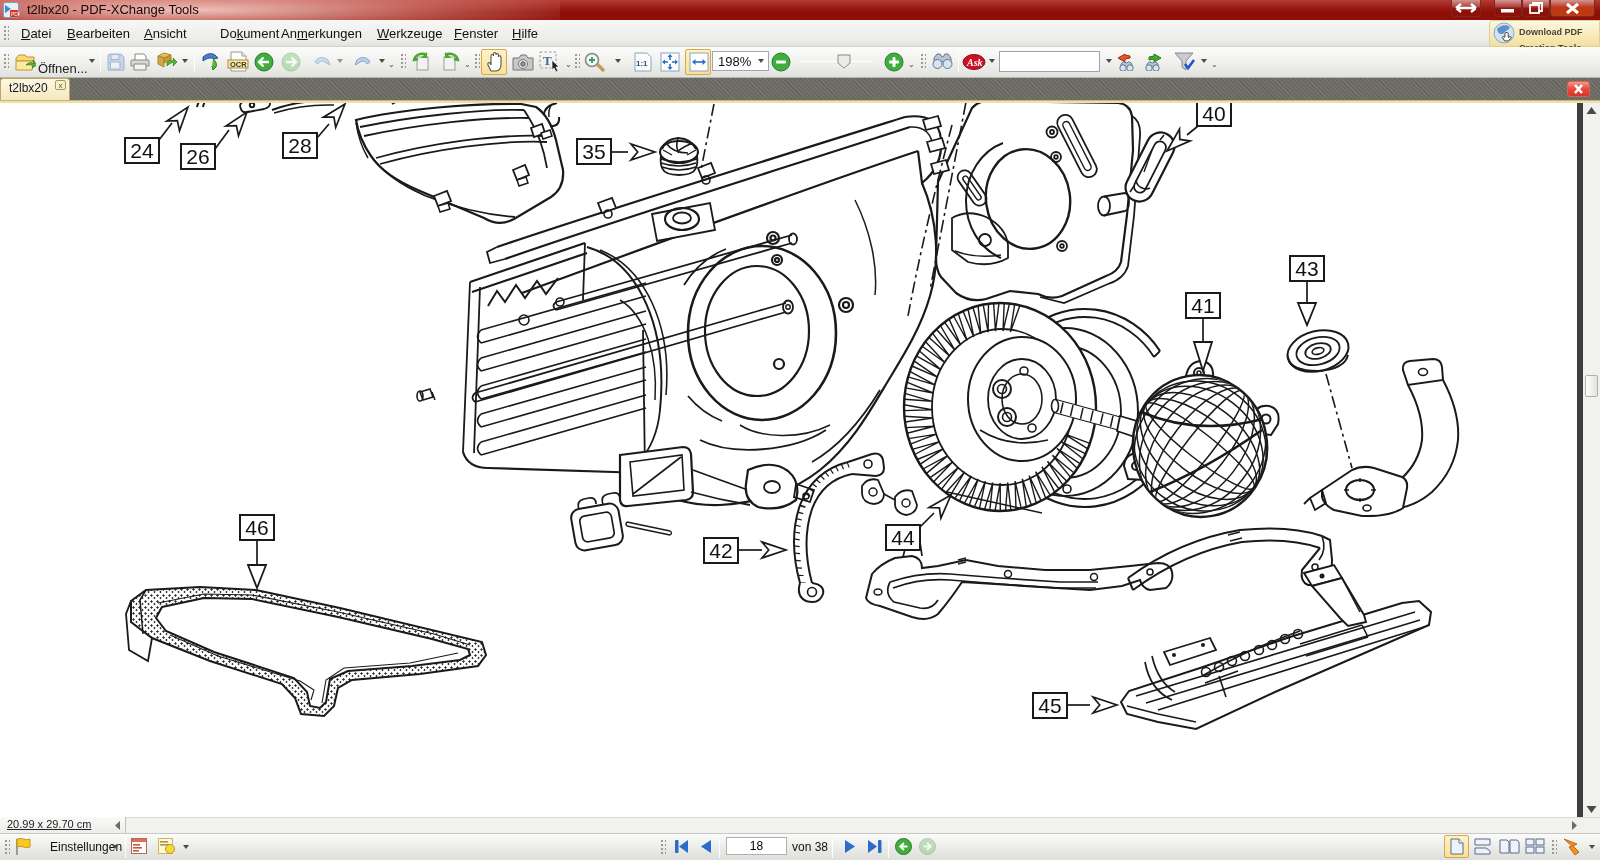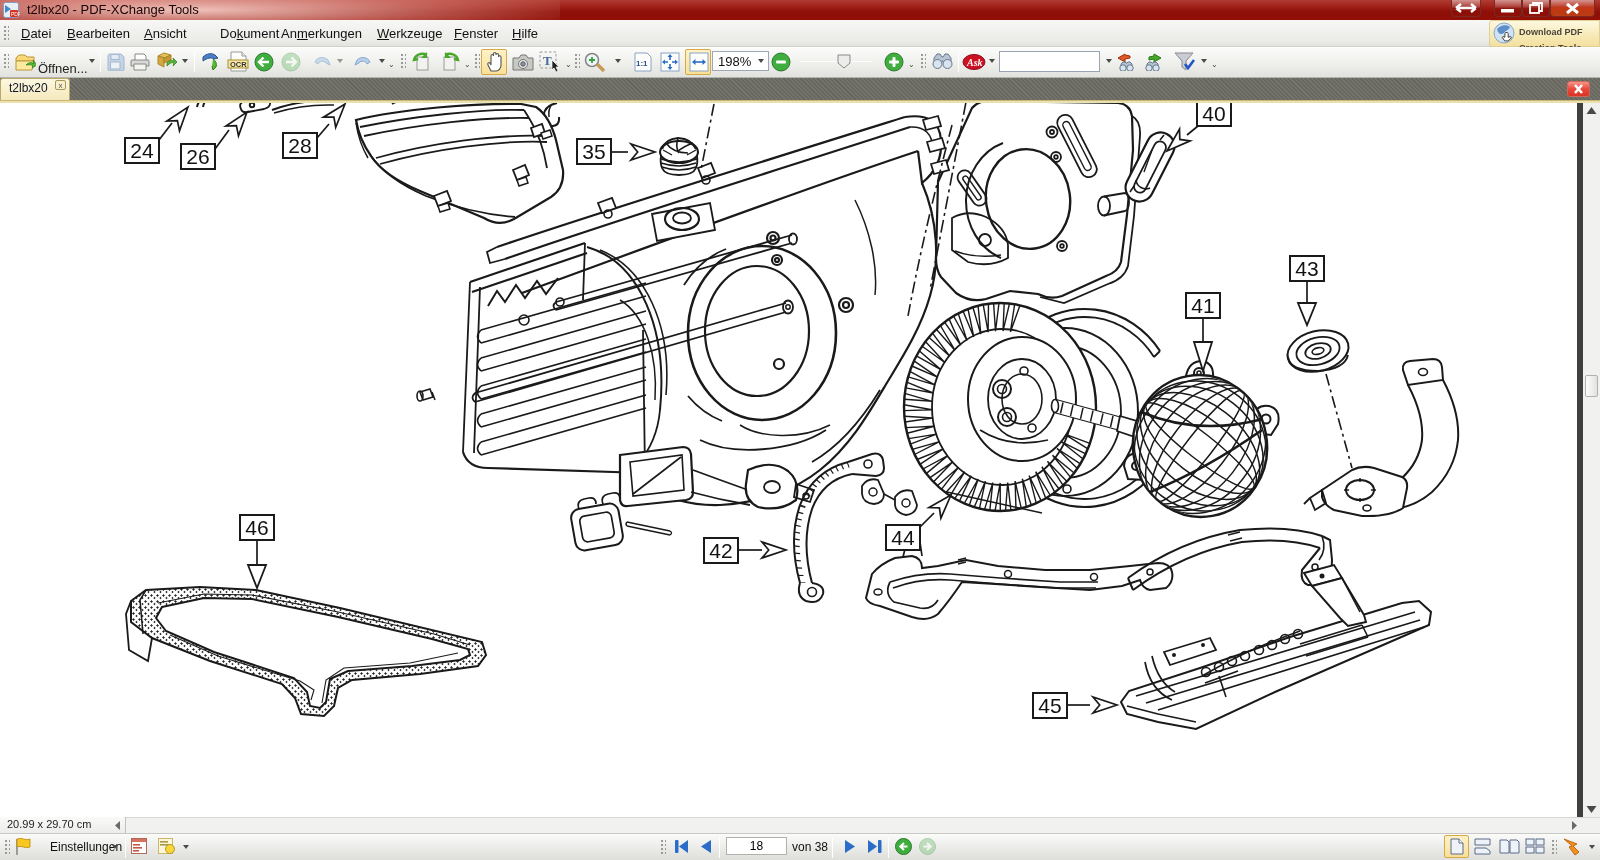--- a/index.html
+++ b/index.html
@@ -48,21 +48,21 @@
   #understrip { left:0; top:100px; width:1600px; height:3px; background:#ece0ac; border-top:1px solid #c8b878; }
 
   
   #canvas { left:0; top:103px; width:1577px; height:714px; background:#ffffff; }
   #pageedge { left:1577px; top:103px; width:6px; height:714px; background:#3f3f3d; }
   #vscroll { left:1583px; top:103px; width:17px; height:714px; background:#f1f1ef; }
   #vthumb { left:1585px; top:375px; width:13px; height:22px; background:linear-gradient(90deg,#fdfdfd,#e2e2e0); border:1px solid #b0b0ac; border-radius:2px; }
 
   
   #hscroll { left:0; top:817px; width:1600px; height:16px; background:#f1f1ef; border-top:1px solid #d8d8d4; }
-  #sizebox { left:0px; top:817px; width:126px; height:16px; background:linear-gradient(#fafaf8,#ececea); border-right:1px solid #c0c0bc; font-size:11px; color:#222; padding:1px 0 0 7px; }
+  #sizebox { left:0px; top:817px; width:126px; height:16px; background:linear-gradient(#fafaf8,#ececea); border-right:1px solid #c0c0bc; font-size:11px; color:#222; padding:1px 0 0 7px;text-decoration:underline; }
   #statusbar { left:0; top:833px; width:1600px; height:27px; background:linear-gradient(#fbfbfa, #e6e6e3 70%, #dededa); border-top:1px solid #c8c8c4; }
   .sbtext { position:absolute; font-size:12px; color:#111; }
   .pagebox { left:726px; top:837px; width:61px; height:18px; background:#fff; border:1px solid #b0b0ac; font-size:12px; text-align:center; padding-top:1px; }
 </style>
 </head>
 <body>
 <div id="app">
   <div class="abs" id="titlebar"></div>
   <div class="abs" id="titleglow"></div>
   <div class="abs" id="titletext">t2lbx20 - PDF-XChange Tools</div>

